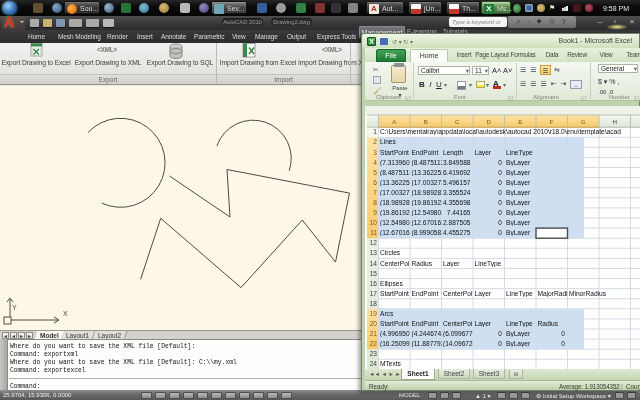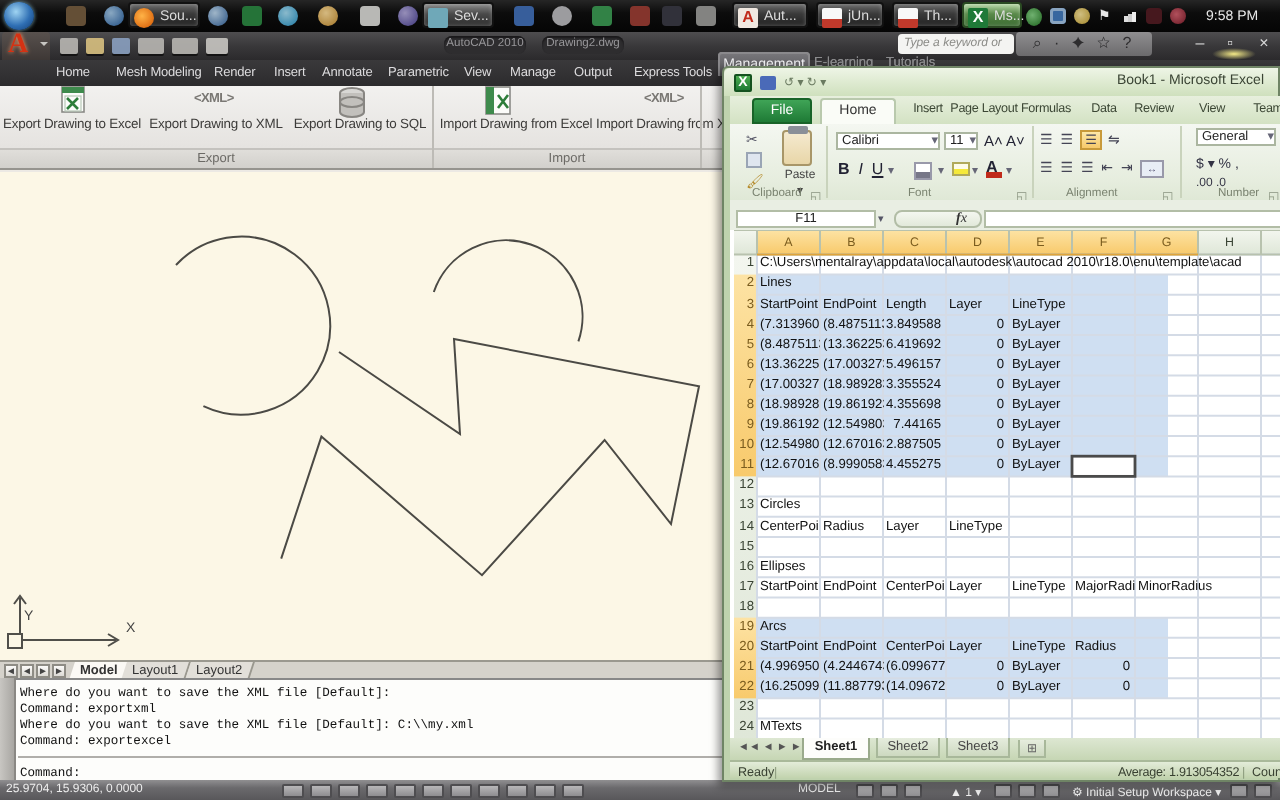--- a/index.html
+++ b/index.html
@@ -281,27 +281,20 @@
      <div class="abs" style="left:155px;top:18px;font-size:7px;color:#445;letter-spacing:1px;">☰ ☰ ☰ ⇤ ⇥</div>
      <div class="abs" style="left:205px;top:18px;width:12px;height:9px;border:1px solid #99a;background:#e8edf5;font-size:5px;text-align:center;line-height:8px;color:#446;">↔</div>
      <div class="xglabel" style="left:168px;">Alignment</div>
      <div class="abs" style="left:216px;top:32px;color:#8a9480;font-size:6px;">◱</div>
 
      <div class="abs" style="left:233px;top:2px;width:40px;height:9px;background:#fff;border:1px solid #abb6a0;font-size:6.5px;color:#222;line-height:8px;padding-left:2px;">General<span style="float:right;color:#667;">▾</span></div>
      <div class="abs" style="left:233px;top:16px;font-size:7px;color:#334;">$ ▾ % ,</div>
      <div class="abs" style="left:233px;top:27px;font-size:6px;color:#334;">.00  .0</div>
      <div class="xglabel" style="left:244px;">Number</div>
      <div class="abs" style="left:269px;top:32px;color:#8a9480;font-size:6px;">◱</div>
-   </div>
-   <div id="xformula">
-     <div class="abs" style="left:3px;top:4.5px;width:70px;height:9px;background:#fff;border:1px solid #b2bda6;font-size:6.5px;color:#222;text-align:center;line-height:8.5px;">F11</div>
-     <div class="abs" style="left:74px;top:6px;font-size:5.5px;color:#556;">▾</div>
-     <div class="abs" style="left:82px;top:4.5px;width:44px;height:9px;background:linear-gradient(#f4f7f0,#e2e9da);border:1px solid #b2bda6;border-radius:4px;"></div>
-     <div class="abs" style="left:113px;top:4.5px;font-size:7px;font-style:italic;color:#333;font-family:'Liberation Serif',serif;"><b>f</b>x</div>
-     <div class="abs" style="left:127px;top:4.5px;width:149px;height:9px;background:#fff;border:1px solid #b2bda6;"></div>
    </div>
    <div id="xgrid">
 <svg width="276" height="263" style="position:absolute;left:0;top:0">
 <rect x="0" y="0" width="276" height="9" fill="#eef2e8"></rect>
 <rect x="2" y="9" width="274" height="12" fill="url(#hn)"></rect>
 <defs>
             <linearGradient id="hn" x1="0" y1="0" x2="0" y2="1">
               <stop offset="0" stop-color="#f3f6ef"></stop>
               <stop offset="1" stop-color="#dfe7d8"></stop>
             </linearGradient>

